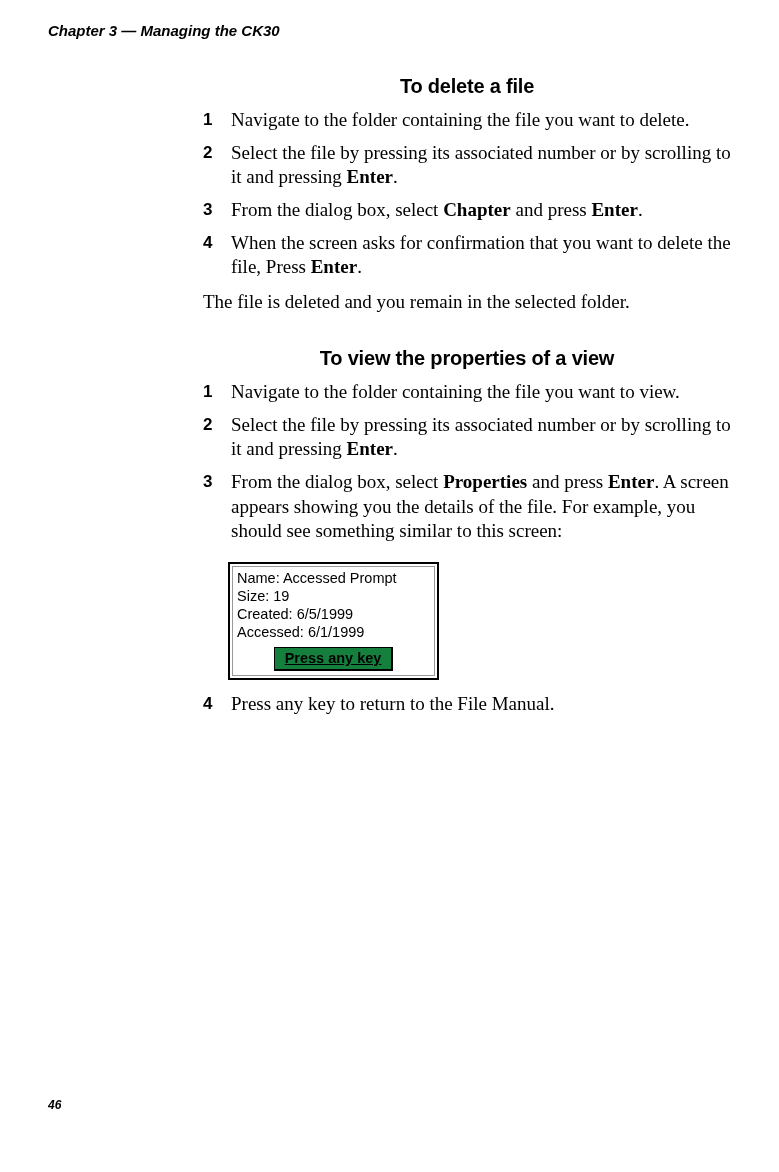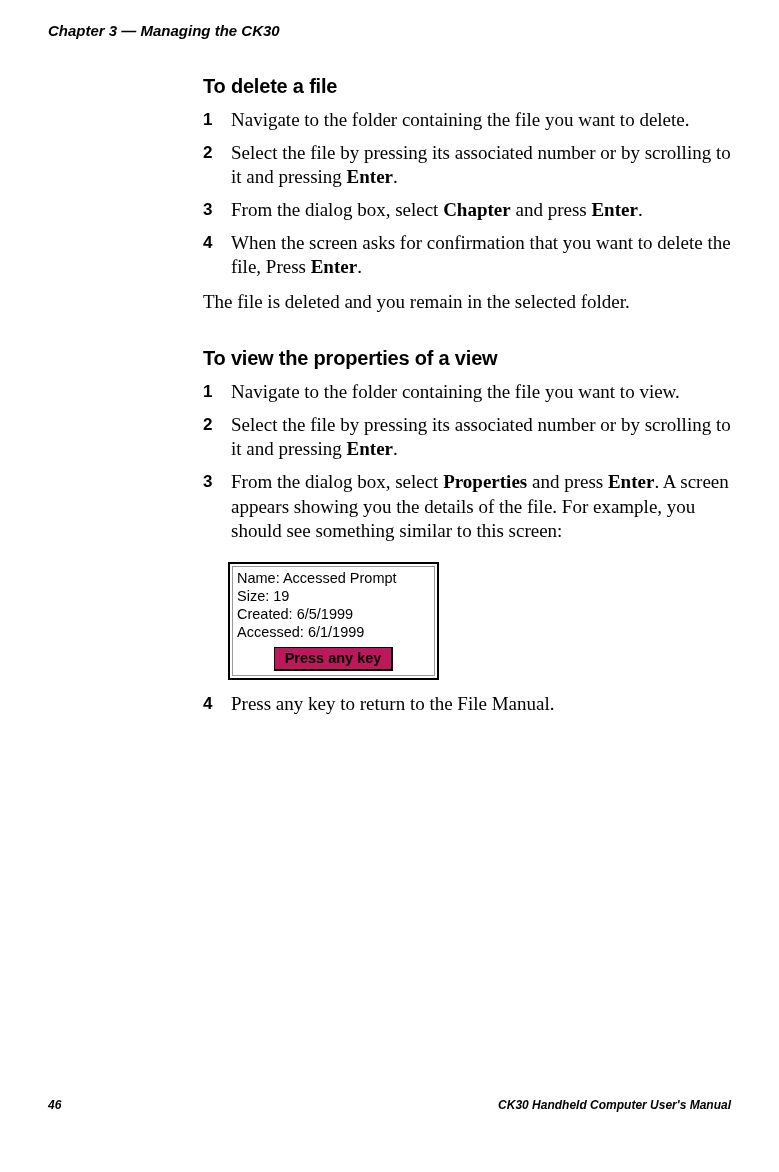--- a/index.html
+++ b/index.html
@@ -33,20 +33,21 @@
       margin-left: 155px;
       margin-right: 0px;
     }
     .heading {
       font-family: 'Myriad Pro Cond', 'Arial Narrow', 'Arial', sans-serif;
       font-weight: 700;
       font-size: 20px;
       letter-spacing: -0.2px;
       margin: 20px 0 10px 0;
       font-stretch: condensed;
+      text-align: center;
     }
     ol.steps {
       list-style: none;
       margin: 0;
       padding: 0;
     }
     ol.steps > li {
       position: relative;
       padding-left: 28px;
       font-size: 19px;
@@ -92,25 +93,26 @@
     .btn-row {
       text-align: center;
       margin-top: 6px;
       margin-bottom: 0px;
     }
     .btn {
       display: inline-block;
       border: 1px solid #000;
       border-right: 2px solid #000;
       border-bottom: 2px solid #000;
-      background: #be185d;
+      background: #15803d;
       font-family: 'MS Sans Serif', 'Tahoma', sans-serif;
       font-size: 14.5px;
       padding: 1px 10px 1px 10px;
       font-weight: bold;
+      text-decoration: underline;
     }
     .footer {
       position: absolute;
       bottom: 24px;
       left: 48px;
       right: 48px;
       font-family: 'Myriad Pro', 'Segoe UI', 'Arial', sans-serif;
       font-weight: 700;
       font-style: italic;
       font-size: 12px;
@@ -182,15 +184,14 @@
       <li>
         <span class="num">4</span>
         <span>Press any key to return to the File Manual.</span>
       </li>
     </ol>
 
   </div>
 
   <div class="footer">
     <span class="pnum">46</span>
-    <span class="title">CK30 Handheld Computer User's Manual</span>
   </div>
 </div>
 
 </body></html>

